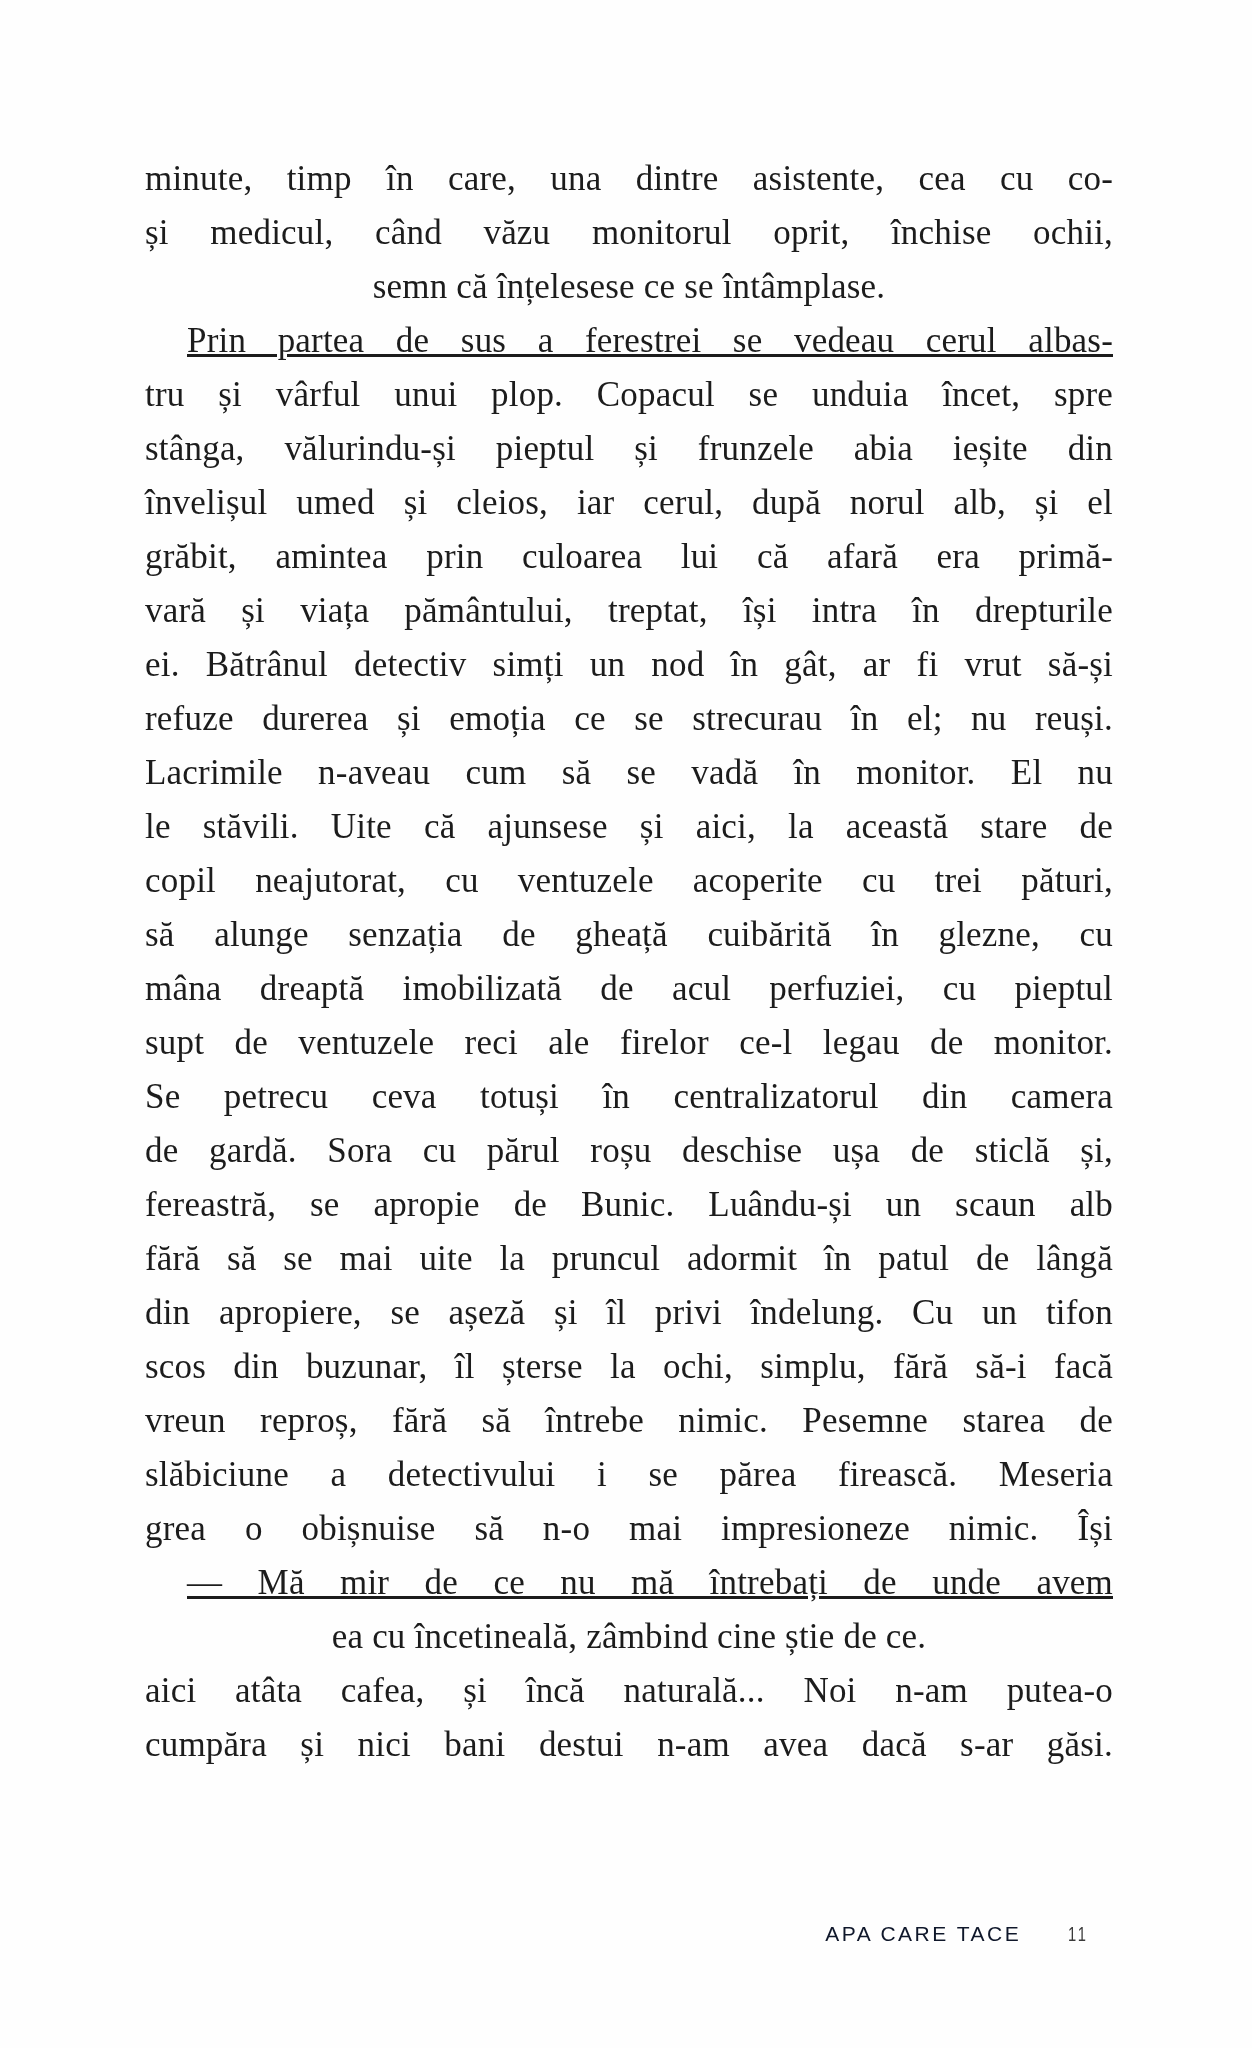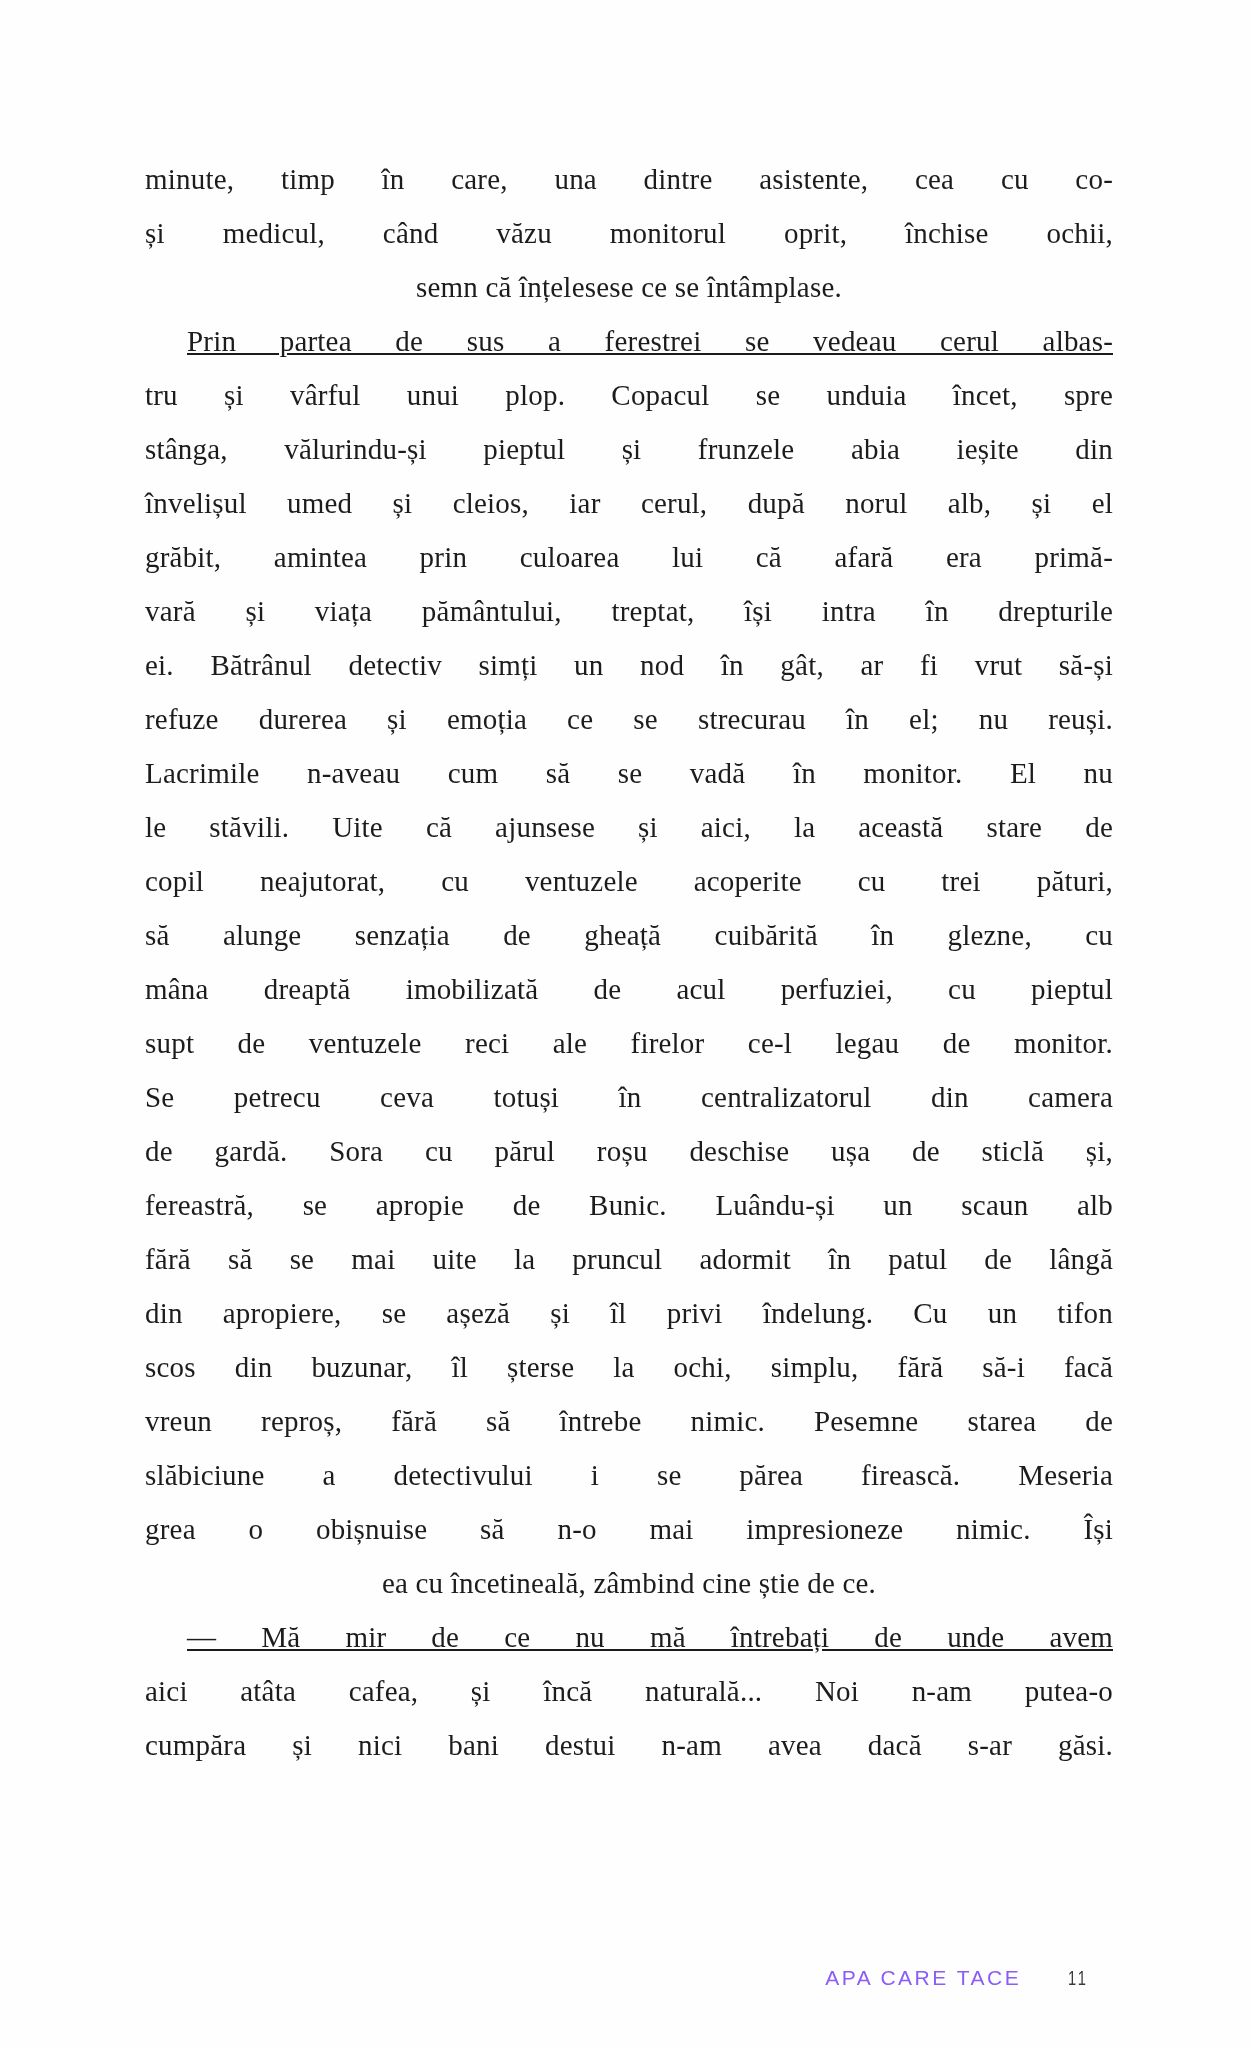--- a/index.html
+++ b/index.html
@@ -16,21 +16,21 @@
     font-family: "Liberation Serif", "DejaVu Serif", serif;
     color: #1c1c1c;
   }
   .text-block {
     position: absolute;
     left: 145px;
     top: 152px;
     width: 968px;
   }
   .line {
-    font-size: 29px;
+    font-size: 35px;
     line-height: 54px;
     height: 54px;
     white-space: nowrap;
     letter-spacing: 0.2px;
   }
   .line.justify {
     white-space: normal;
     text-align: justify;
     text-align-last: justify;
     text-justify: inter-word;
@@ -51,23 +51,22 @@
     top: 1922px;
     right: 163px;
     display: flex;
     align-items: baseline;
     gap: 38px;
     font-family: "Liberation Sans", "DejaVu Sans", sans-serif;
   }
   .running-title {
     font-size: 21px;
     letter-spacing: 2.5px;
-    color: #8b5cf6;
+    color: #0f172a;
     font-weight: 400;
-    margin-top: 44px;
   }
   .page-number {
     font-size: 21px;
     letter-spacing: 4px;
     color: #3a3a3a;
     font-weight: 300;
     transform: scaleX(0.7);
     transform-origin: right;
   }
 </style>
@@ -96,22 +95,22 @@
       <div class="line justify">supt de ventuzele reci ale firelor ce-l legau de monitor.</div>
       <div class="line justify">Se petrecu ceva totuși în centralizatorul din camera</div>
       <div class="line justify">de gardă. Sora cu părul roșu deschise ușa de sticlă și,</div>
       <div class="line justify">fereastră, se apropie de Bunic. Luându-și un scaun alb</div>
       <div class="line justify">fără să se mai uite la pruncul adormit în patul de lângă</div>
       <div class="line justify">din apropiere, se așeză și îl privi îndelung. Cu un tifon</div>
       <div class="line justify">scos din buzunar, îl șterse la ochi, simplu, fără să-i facă</div>
       <div class="line justify">vreun reproș, fără să întrebe nimic. Pesemne starea de</div>
       <div class="line justify">slăbiciune a detectivului i se părea firească. Meseria</div>
       <div class="line justify">grea o obișnuise să n-o mai impresioneze nimic. Își</div>
+      <div class="line justify indent">— Mă mir de ce nu mă întrebați de unde avem</div>
       <div class="line left">ea cu încetineală, zâmbind cine știe de ce.</div>
-      <div class="line justify indent">— Mă mir de ce nu mă întrebați de unde avem</div>
       <div class="line justify">aici atâta cafea, și încă naturală... Noi n-am putea-o</div>
       <div class="line justify">cumpăra și nici bani destui n-am avea dacă s-ar găsi.</div>
     </div>
 
   <div class="footer">
     <span class="running-title">APA CARE TACE</span>
     <span class="page-number">11</span>
   </div>
 
 </div>

